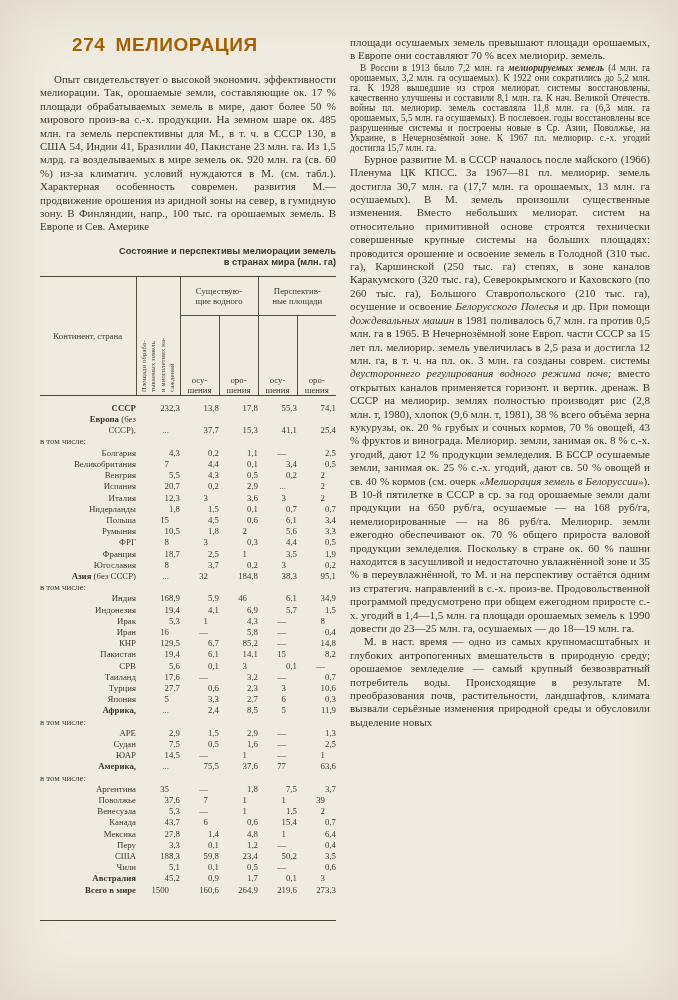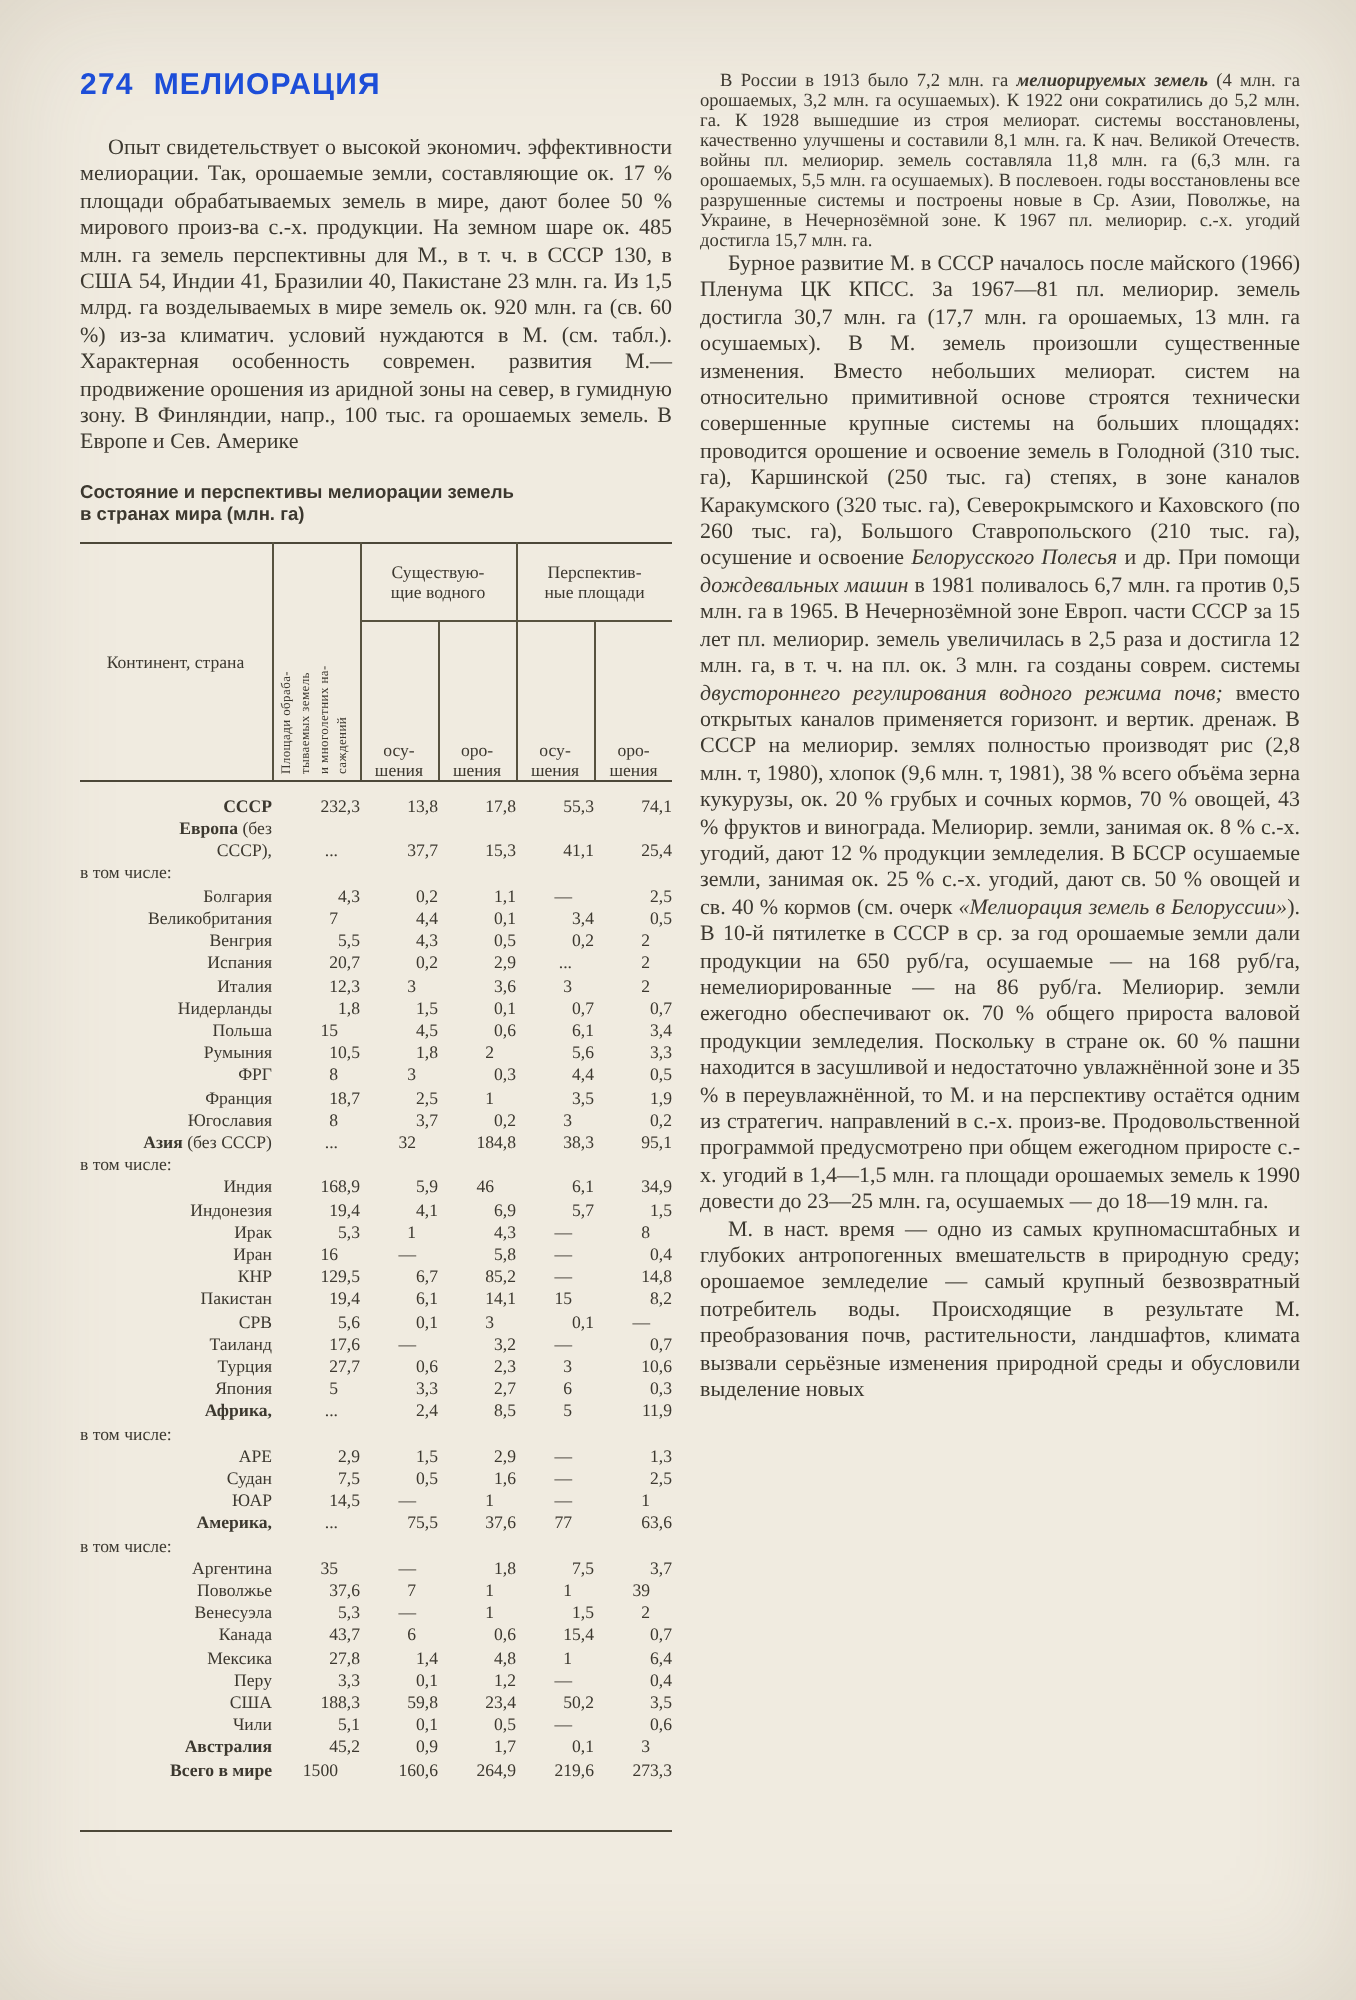--- a/index.html
+++ b/index.html
@@ -11,37 +11,37 @@
     color:#3c382f;overflow:hidden;
   }
   .inner{padding:34px 30px 0 40px;}
   .cols{display:flex;gap:14px;}
   .col{text-align:justify;}
   .col.left{flex:0 0 296px;width:296px;}
   .col.right{flex:0 0 300px;width:300px;padding-top:2px;}
 
   .running{
     font-family:"Liberation Sans","DejaVu Sans",sans-serif;
-    font-weight:700;font-size:15px;letter-spacing:.6px;
-    color:#1d4ed8;margin-bottom:17px;text-align:left;white-space:nowrap;
+    font-weight:700;font-size:19px;letter-spacing:.6px;
+    color:#a16207;margin-bottom:17px;text-align:left;white-space:nowrap;margin-left:32px;
   }
   .running .pgnum{margin-right:10px;}
 
   .textflow p{margin:0;font-size:11px;line-height:13.4px;}
   .textflow p.ind{text-indent:14px;}
   .textflow p.petit{font-size:9.3px;line-height:10px;}
   .textflow p.petit.ind{text-indent:10px;}
   .textflow em{font-style:italic;}
   .textflow em.b{font-weight:600;}
 
   .table-block{margin-top:12px;}
   .tbl-title{
     font-family:"Liberation Sans","DejaVu Sans",sans-serif;
     font-weight:700;font-size:9.3px;line-height:11.5px;
-    white-space:pre-line;text-align:left;margin-bottom:7px;
+    white-space:pre-line;text-align:right;margin-bottom:7px;
   }
   table.mel{
     border-collapse:collapse;width:296px;table-layout:fixed;
     border-top:1.4px solid #4c4738;border-bottom:1.4px solid #4c4738;
     font-size:8.8px;color:#3c382f;
   }
   table.mel th{font-weight:400;text-align:center;padding:0;}
   th.chead{
     text-align:left;padding-left:2px;font-size:8.8px;
     border-bottom:1.6px solid #4c4738;vertical-align:middle;line-height:10px;
@@ -450,20 +450,21 @@
                   <td class="num">219,6</td>
                   <td class="num">273,3</td>
                 </tr>
               </tbody>
           </table>
         </div>
       </div>
 
       <div class="col right">
         <div class="textflow">
+            <p class=""><span>площади осушаемых земель превышают площади орошаемых, в Европе они составляют 70 % всех мелиорир. земель.</span></p>
             <p class="ind petit"><span>В России в 1913 было 7,2 млн. га </span><em class="b">мелиорируемых земель</em><span> (4 млн. га орошаемых, 3,2 млн. га осушаемых). К 1922 они сократились до 5,2 млн. га. К 1928 вышедшие из строя мелиорат. системы восстановлены, качественно улучшены и составили 8,1 млн. га. К нач. Великой Отечеств. войны пл. мелиорир. земель составляла 11,8 млн. га (6,3 млн. га орошаемых, 5,5 млн. га осушаемых). В послевоен. годы восстановлены все разрушенные системы и построены новые в Ср. Азии, Поволжье, на Украине, в Нечернозёмной зоне. К 1967 пл. мелиорир. с.-х. угодий достигла 15,7 млн. га.</span></p>
             <p class="ind "><span>Бурное развитие М. в СССР началось после майского (1966) Пленума ЦК КПСС. За 1967—81 пл. мелиорир. земель достигла 30,7 млн. га (17,7 млн. га орошаемых, 13 млн. га осушаемых). В М. земель произошли существенные изменения. Вместо небольших мелиорат. систем на относительно примитивной основе строятся технически совершенные крупные системы на больших площадях: проводится орошение и освоение земель в Голодной (310 тыс. га), Каршинской (250 тыс. га) степях, в зоне каналов Каракумского (320 тыс. га), Северокрымского и Каховского (по 260 тыс. га), Большого Ставропольского (210 тыс. га), осушение и освоение </span><em>Белорусского Полесья</em><span> и др. При помощи </span><em>дождевальных машин</em><span> в 1981 поливалось 6,7 млн. га против 0,5 млн. га в 1965. В Нечернозёмной зоне Европ. части СССР за 15 лет пл. мелиорир. земель увеличилась в 2,5 раза и достигла 12 млн. га, в т. ч. на пл. ок. 3 млн. га созданы соврем. системы </span><em>двусто­роннего регулирования водного режима почв;</em><span> вместо открытых каналов применяется горизонт. и вертик. дренаж. В СССР на мелиорир. землях полностью производят рис (2,8 млн. т, 1980), хлопок (9,6 млн. т, 1981), 38 % всего объёма зерна кукурузы, ок. 20 % грубых и сочных кормов, 70 % овощей, 43 % фруктов и винограда. Мелиорир. земли, занимая ок. 8 % с.-х. угодий, дают 12 % продукции земледелия. В БССР осушаемые земли, занимая ок. 25 % с.-х. угодий, дают св. 50 % овощей и св. 40 % кормов (см. очерк </span><em>«Мелиорация земель в Белоруссии»</em><span>). В 10-й пятилетке в СССР в ср. за год орошаемые земли дали продукции на 650 руб/га, осушаемые — на 168 руб/га, немелиорированные — на 86 руб/га. Мелиорир. земли ежегодно обеспечивают ок. 70 % общего прироста валовой продукции земледелия. Поскольку в стране ок. 60 % пашни находится в засушливой и недостаточно увлажнённой зоне и 35 % в переувлажнённой, то М. и на перспективу остаётся одним из стратегич. направлений в с.-х. произ-ве. Продовольственной программой предусмотрено при общем ежегодном приросте с.-х. угодий в 1,4—1,5 млн. га площади орошаемых земель к 1990 довести до 23—25 млн. га, осушаемых — до 18—19 млн. га.</span></p>
             <p class="ind "><span>М. в наст. время — одно из самых крупномасштабных и глубоких антропогенных вмешательств в природную среду; орошаемое земледелие — самый крупный безвозвратный потребитель воды. Происходящие в результате М. преобразования почв, растительности, ландшафтов, климата вызвали серьёзные изменения природной среды и обусловили выделение новых</span></p>
           </div>
       </div>
 
     </div>
   </div>
 </div>
 

